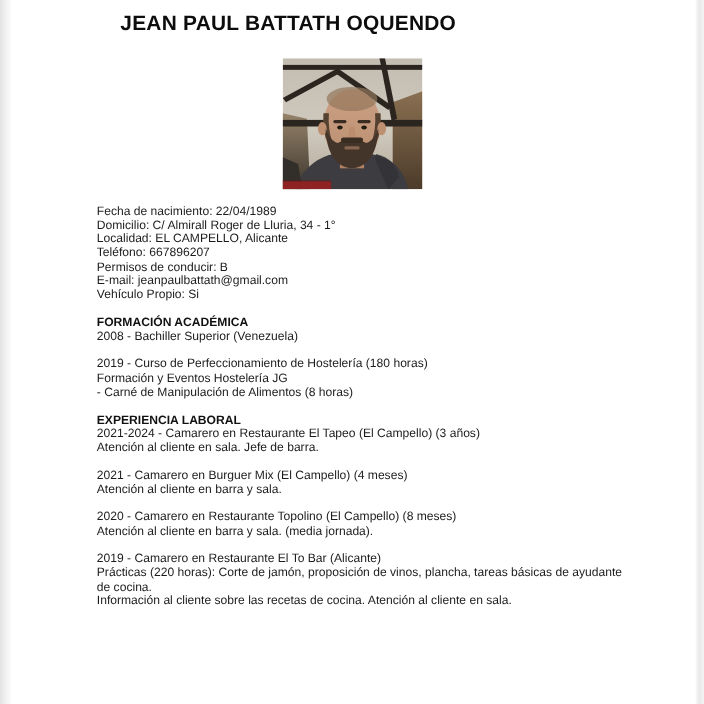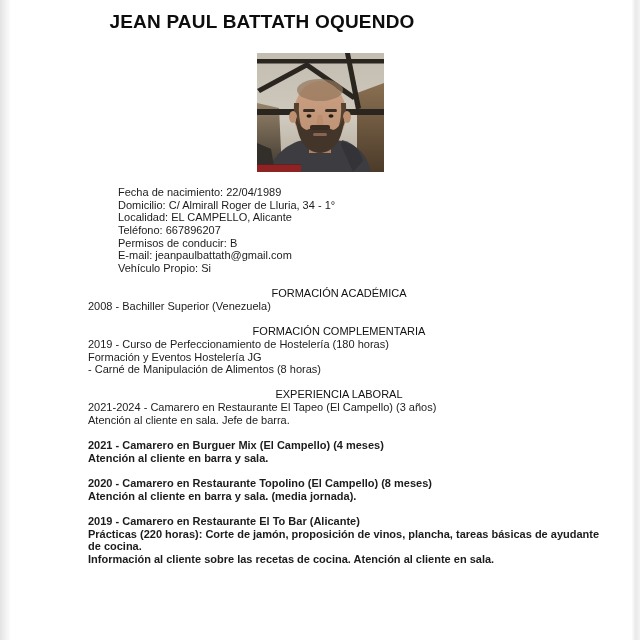--- a/index.html
+++ b/index.html
@@ -27,23 +27,23 @@
   .photo {
     position: absolute; left: 257px; top: 53px;
     width: 127px; height: 119px;
     display: block;
   }
   .content {
     position: absolute; left: 88px; top: 186px; width: 502px;
     font-size: 11px; line-height: 12.65px; color: #1c1c1c;
   }
   .block { margin-top: 12.65px; }
-  .block.first { margin-top: 0; margin-left: 30px; }
-  .entry { margin-top: 12.65px; font-weight: bold; }
-  .heading { font-weight: normal; color: #111111; text-align: center; }
+  .block.first { margin-top: 0; }
+  .entry { margin-top: 12.65px; }
+  .heading { font-weight: bold; color: #111111; }
   .line { white-space: nowrap; }
 </style>
 </head>
 <body>
 
 <div class="edge-left"></div>
 <div class="edge-right"></div>
 
 <div class="doc-title">JEAN PAUL BATTATH OQUENDO</div>
 
@@ -118,21 +118,20 @@
     <div class="line">E-mail: jeanpaulbattath@gmail.com</div>
     <div class="line">Vehículo Propio: Si</div>
   </div>
 
   <div class="block">
     <div class="heading">FORMACIÓN ACADÉMICA</div>
     <div class="line">2008 - Bachiller Superior (Venezuela)</div>
   </div>
 
   <div class="block">
-    <div class="heading">FORMACIÓN COMPLEMENTARIA</div>
     <div class="line">2019 - Curso de Perfeccionamiento de Hostelería (180 horas)</div>
     <div class="line">Formación y Eventos Hostelería JG</div>
     <div class="line">- Carné de Manipulación de Alimentos (8 horas)</div>
   </div>
 
   <div class="block">
     <div class="heading">EXPERIENCIA LABORAL</div>
     <div>
       <div class="line">2021-2024 - Camarero en Restaurante El Tapeo (El Campello) (3 años)</div>
       <div class="line">Atención al cliente en sala. Jefe de barra.</div>

